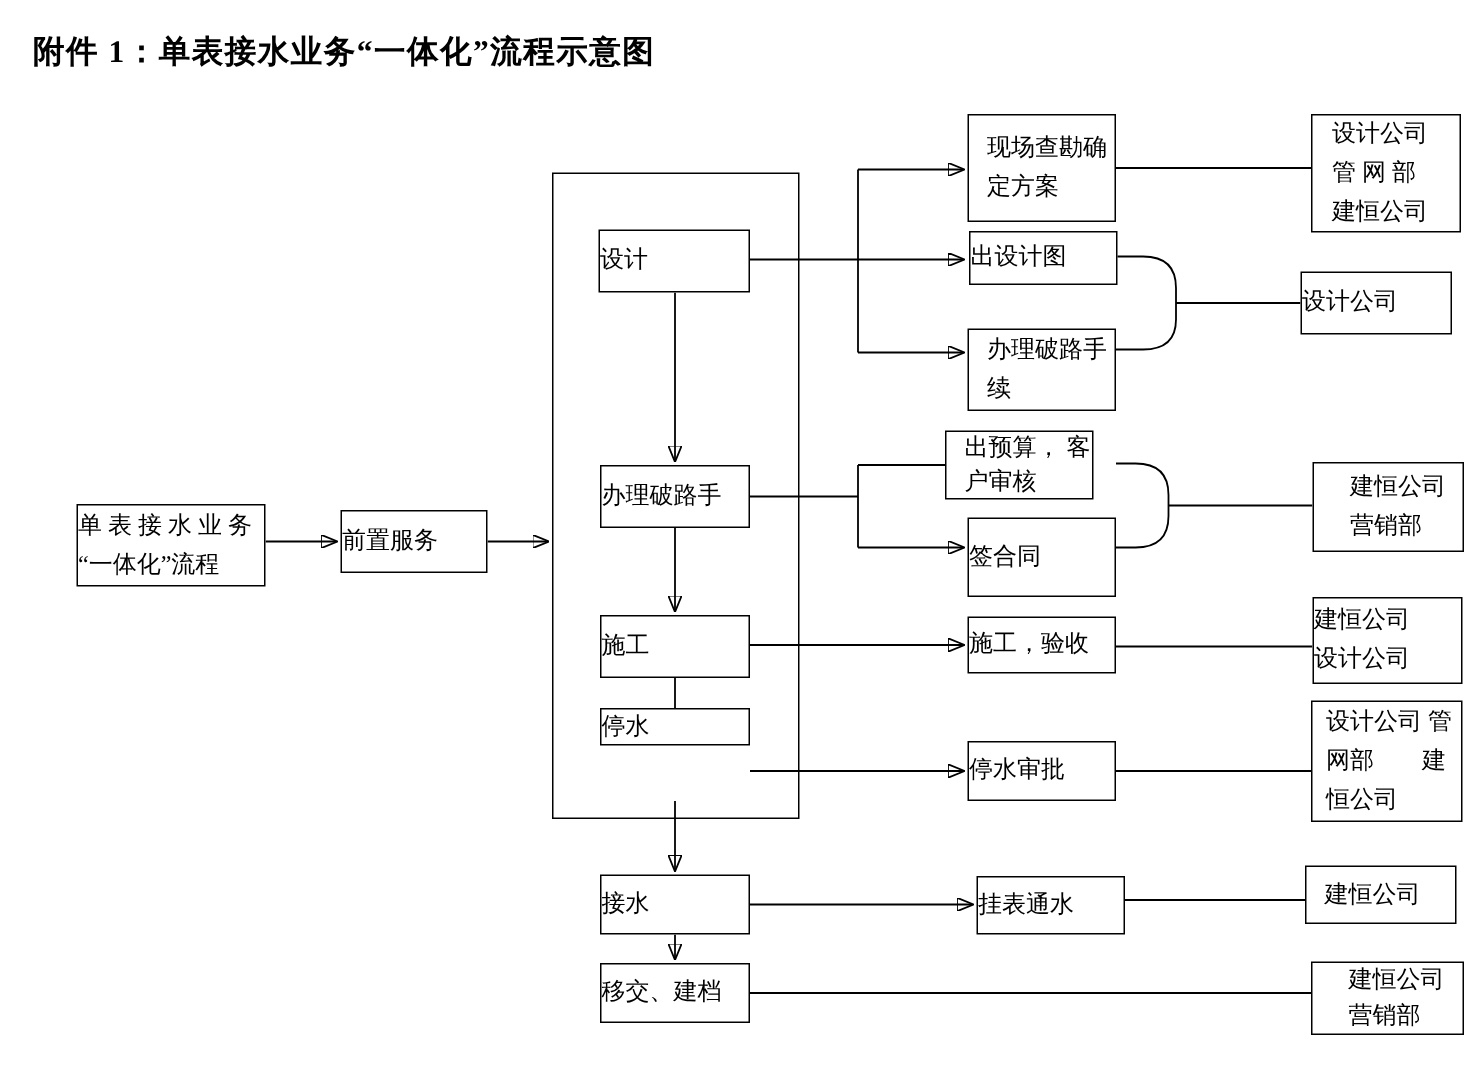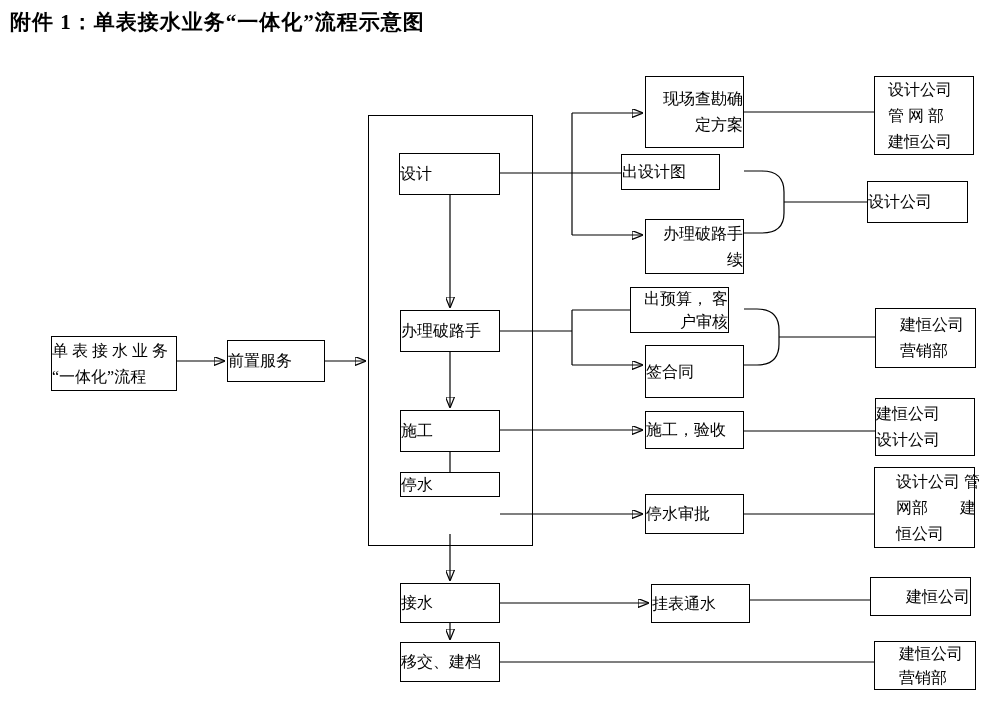--- a/index.html
+++ b/index.html
@@ -12,21 +12,21 @@
     position: relative;
     width: 989px;
     height: 723px;
     background: #ffffff;
     overflow: hidden;
   }
   .title {
     position: absolute;
     left: 10px;
     top: 8px;
-    margin: 0;
+    margin: 12px;
     font-size: 21px;
     font-weight: bold;
     color: #000000;
     letter-spacing: 1px;
     white-space: nowrap;
   }
   .connectors {
     position: absolute;
     left: 0;
     top: 0;
@@ -55,22 +55,22 @@
     display: flex;
     flex-direction: column;
     justify-content: center;
     align-items: flex-start;
     font-size: 16px;
     line-height: 26px;
     color: #000000;
     white-space: pre;
   }
   .box.align-left { align-items: flex-start; }
-  .box.pad8  { padding-left: 24px; align-items: flex-end; }
-  .box.pad9  { padding-left: 21px; }
+  .box.pad8  { padding-left: 12px; }
+  .box.pad9  { padding-left: 9px; }
   .box.pad13 { padding-left: 13px; }
   .box.pad24 { padding-left: 24px; }
   .box .bl { display: block; }
 </style>
 </head>
 <body>
 
 <div class="canvas">
 
   <h1 class="title">附件 1：单表接水业务“一体化”流程示意图</h1>
@@ -142,21 +142,21 @@
     <span class="bl">移交、建档</span>
   </div>
   <div class="box" style="left:400px;top:583px;width:100px;height:40px">
     <span class="bl">接水</span>
   </div>
 
   <div class="box align-left pad8" style="left:645px;top:76px;width:99px;height:72px">
     <span class="bl">现场查勘确</span>
     <span class="bl">定方案</span>
   </div>
-  <div class="box" style="left:621px;top:154px;width:99px;height:36px">
+  <div class="box" style="left:646px;top:154px;width:99px;height:36px">
     <span class="bl">出设计图</span>
   </div>
   <div class="box align-left pad8" style="left:645px;top:219px;width:99px;height:55px">
     <span class="bl">办理破路手</span>
     <span class="bl">续</span>
   </div>
   <div class="box align-left pad8" style="left:630px;top:287px;width:99px;height:46px;line-height:23px">
     <span class="bl">出预算， 客</span>
     <span class="bl">户审核</span>
   </div>

